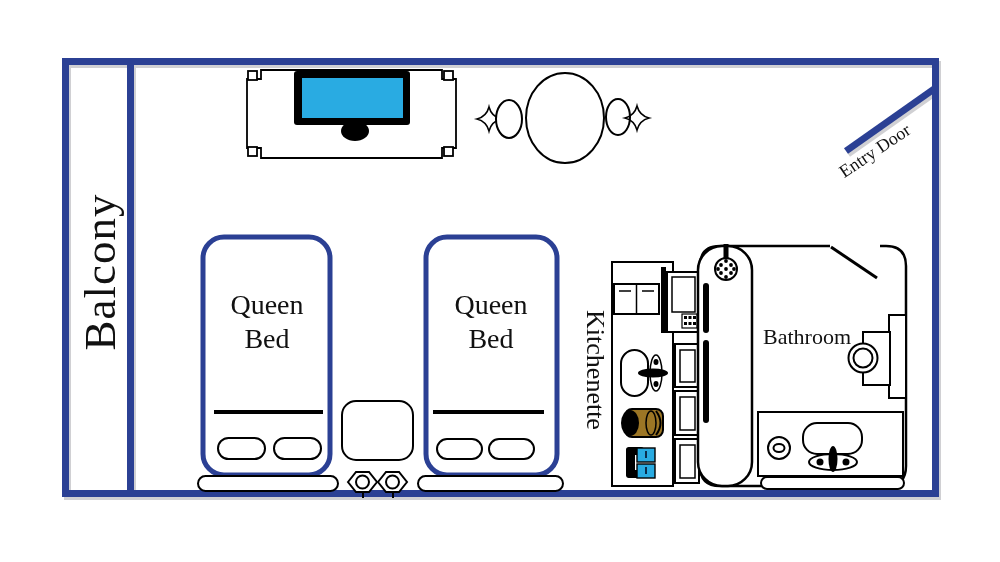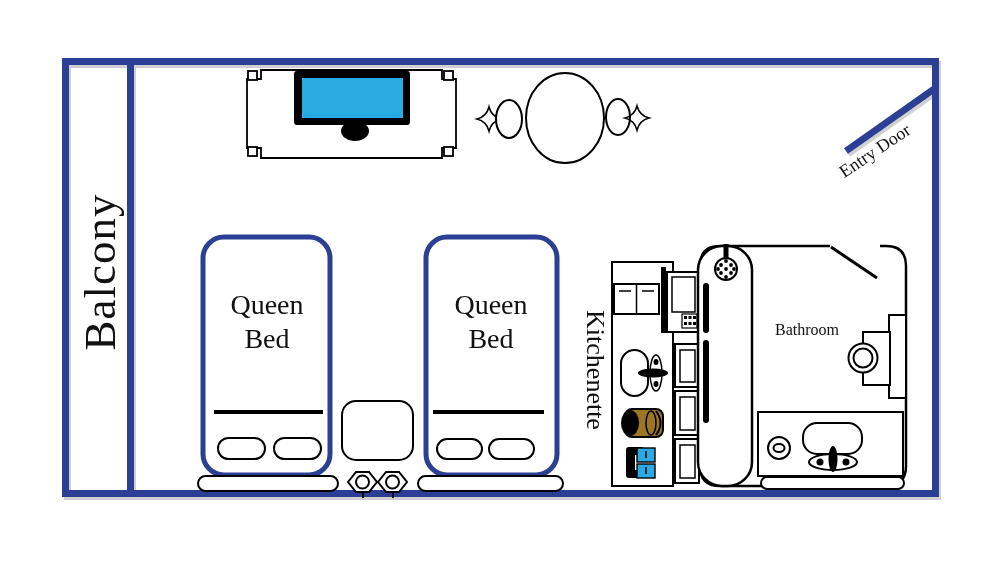--- a/index.html
+++ b/index.html
@@ -32,21 +32,21 @@
     text-align: center;
   }
   .label.rot-ccw  { transform: translate(-50%, -50%) rotate(-90deg); }
   .label.rot-cw   { transform: translate(-50%, -50%) rotate(90deg); }
   .label.rot-door { transform: translate(-50%, -50%) rotate(-34deg); }
   .balcony-label     { left: 100px; top: 272px; font-size: 45px; letter-spacing: 1px; }
   .bed-label         { font-size: 28px; line-height: 1.22; white-space: normal; width: 96px; }
   .bed1-label        { left: 267px; top: 322px; }
   .bed2-label        { left: 491px; top: 322px; }
   .kitchenette-label { left: 595px; top: 370px; font-size: 26px; }
-  .bathroom-label    { left: 807px; top: 330px; font-size: 16px; }
+  .bathroom-label    { left: 807px; top: 337px; font-size: 22px; }
   .entry-door-label  { left: 875px; top: 151px; font-size: 18px; }
 </style>
 </head>
 <body>
 
 <div class="floorplan">
 
   <svg class="plan-svg" viewBox="0 0 1000 562">
 
     <g style="filter: drop-shadow(2px 3px 0.5px rgba(120,120,130,0.35));">

